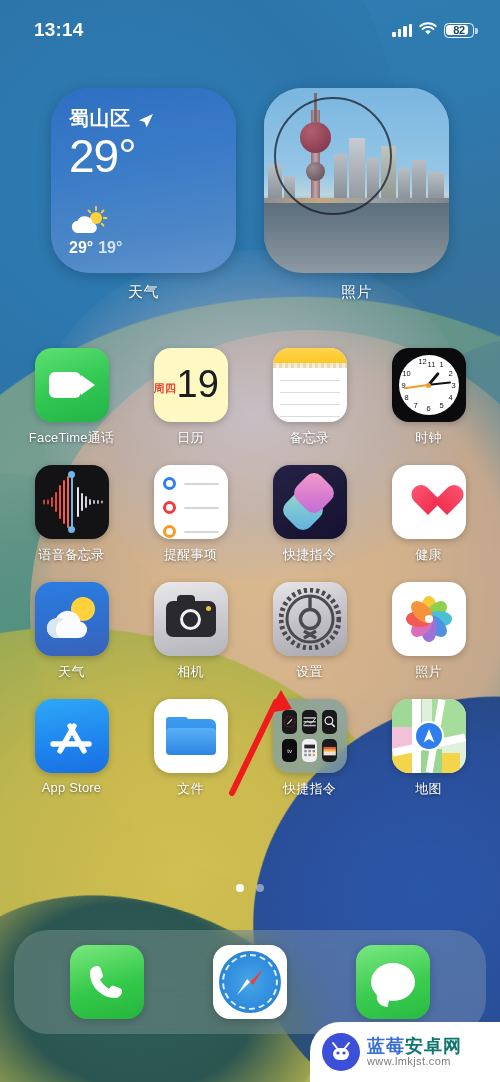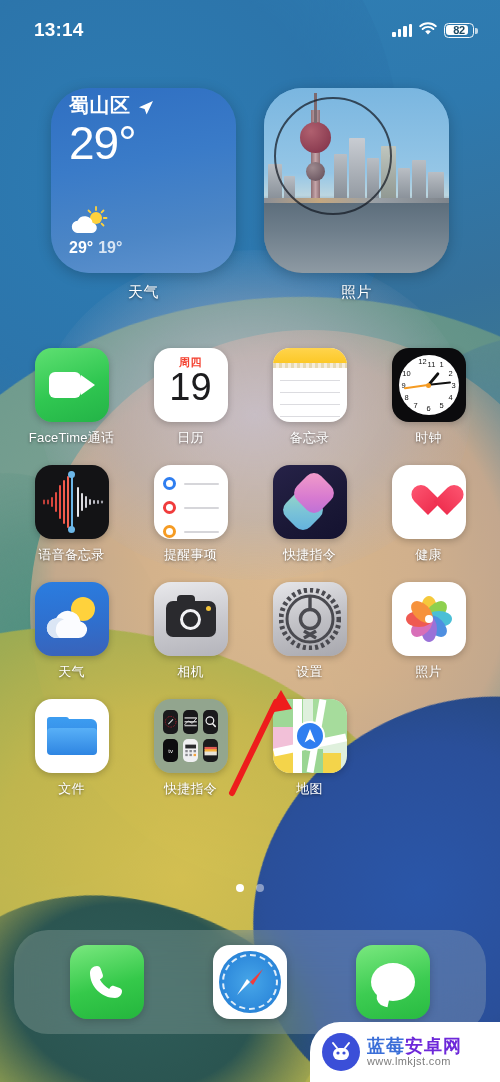--- a/index.html
+++ b/index.html
@@ -122,21 +122,21 @@
     box-shadow: 0 3px 14px rgba(0,0,0,.22);
   }
   .widget-label {
     margin-top: 10px; text-align: center; color: #fff; font-size: 15px;
     text-shadow: 0 1px 3px rgba(0,0,0,.5); letter-spacing: .5px;
   }
 
   
   .w-weather {
     background: linear-gradient(170deg, #2f6fc2 0%, #3a7bc8 40%, #4c86c6 75%, #5f93cf 100%);
-    padding: 4px 18px; color: #fff; position: relative;
+    padding: 17px 18px; color: #fff; position: relative;
   }
   .w-city { font-size: 20px; font-weight: bold; display: flex; align-items: center; gap: 7px; letter-spacing:.5px;}
   .w-loc { width: 16px; height: 16px; display:block; }
   .w-temp { font-size: 46px; font-weight: 300; line-height: 1.0; margin-top: 1px; letter-spacing: -1px;}
   .w-foot { position: absolute; left: 18px; bottom: 16px; }
   .w-hilo { font-size: 16px; font-weight: bold; margin-top: 3px; }
   .w-hilo span:last-child { opacity: .78; font-weight: bold; margin-left: 5px; }
   .w-sunicon { width: 42px; height: 30px; position: relative; }
 
   
@@ -172,21 +172,21 @@
     margin-top: 7px; color: #fff; font-size: 13px; letter-spacing: .2px;
     text-shadow: 0 1px 3px rgba(0,0,0,.55); white-space: nowrap;
   }
 
   
   .ic-facetime { background: linear-gradient(160deg,#5fe072,#30c751 55%,#23b347); }
   .ft-cam { position:absolute; left: 14px; top: 24px; width: 32px; height: 26px; background:#fff; border-radius: 6px; }
   .ft-tri { position:absolute; left: 46px; top: 27px; width:0;height:0;
     border-top: 10px solid transparent; border-bottom: 10px solid transparent; border-left: 14px solid #fff; }
 
-  .ic-calendar { background: #ffffff; display: flex; flex-direction: column; align-items: center; }
+  .ic-calendar { background: #fef9c3; display: flex; flex-direction: row; align-items: center; }
   .cal-w { color: #f4402f; font-size: 11px; font-weight: bold; margin-top: 7px; letter-spacing: .5px;}
   .cal-d { color: #1c1c1e; font-size: 38px; font-weight: 300; line-height: .95; margin-top: -1px;}
 
   .ic-notes { background: #fff; }
   .nt-top { position: absolute; left:0;right:0;top:0; height: 15px; background: linear-gradient(180deg,#ffd44d,#fcc827); }
   .nt-band { position:absolute; left:0;right:0;top:15px;height:5px;
     background: repeating-linear-gradient(90deg,#e6d9b4 0 3px, #f5eddc 3px 6px); }
   .nt-line { position: absolute; left: 7px; right: 7px; height: 1.2px; background: #dcdce0; }
 
   .ic-clock { background: #0b0b0d; display: flex; align-items: center; justify-content: center; }
@@ -289,21 +289,21 @@
   
   #watermark {
     position: absolute; right: 0; bottom: 0; width: 190px; height: 60px;
     background: #fff; border-radius: 30px 0 0 0;
     display: flex; align-items: center; gap: 7px; padding-left: 12px; z-index: 30;
   }
   .wm-bot { width: 38px; height: 38px; border-radius: 50%; background: #3b4fd8;
     display:flex;align-items:center;justify-content:center; flex: none;}
   .wm-txt { display: flex; flex-direction: column; line-height: 1.05; }
   .wm-t1 { font-size: 18px; font-weight: bold; letter-spacing: 1px; }
-  .wm-t1 .b { color: #3b6fd8; } .wm-t1 .k { color: #6d28d9; }
+  .wm-t1 .b { color: #3b6fd8; } .wm-t1 .k { color: #0f766e; }
   .wm-t2 { font-size: 11px; color: #7d7d7d; letter-spacing: .4px; }
 </style>
 </head>
 <body>
 
 <div id="screen">
 
   <div class="wp-base">
     <div class="wp-blob wp-b7"></div>
     <div class="wp-blob wp-b1"></div>
@@ -579,20 +579,32 @@
               <g transform="rotate(315)">
                   <ellipse rx="8" ry="13" cy="-10" fill="#f6923c"></ellipse>
                 </g>
               <circle r="4" fill="#fff"></circle>
             </g>
           </svg>
         </div>
         <div class="app-label">照片</div>
       </div>
 
+      <div class="app">
+        <div class="icon ic-appstore">
+          <svg width="50" height="46" viewBox="0 0 50 46">
+            <g stroke="#fff" stroke-width="5.4" stroke-linecap="round" fill="none">
+              <path d="M13 38 L27 13"></path>
+                <path d="M37 38 L23 13"></path>
+              <path d="M6 31 L42 31"></path>
+            </g>
+          </svg>
+        </div>
+        <div class="app-label">App Store</div>
+      </div>
 
       <div class="app">
         <div class="icon ic-files">
           <div class="fl-folder">
             <div class="fl-tab"></div>
               <div class="fl-back"></div>
               <div class="fl-front"></div>
           </div>
         </div>
         <div class="app-label">文件</div>

